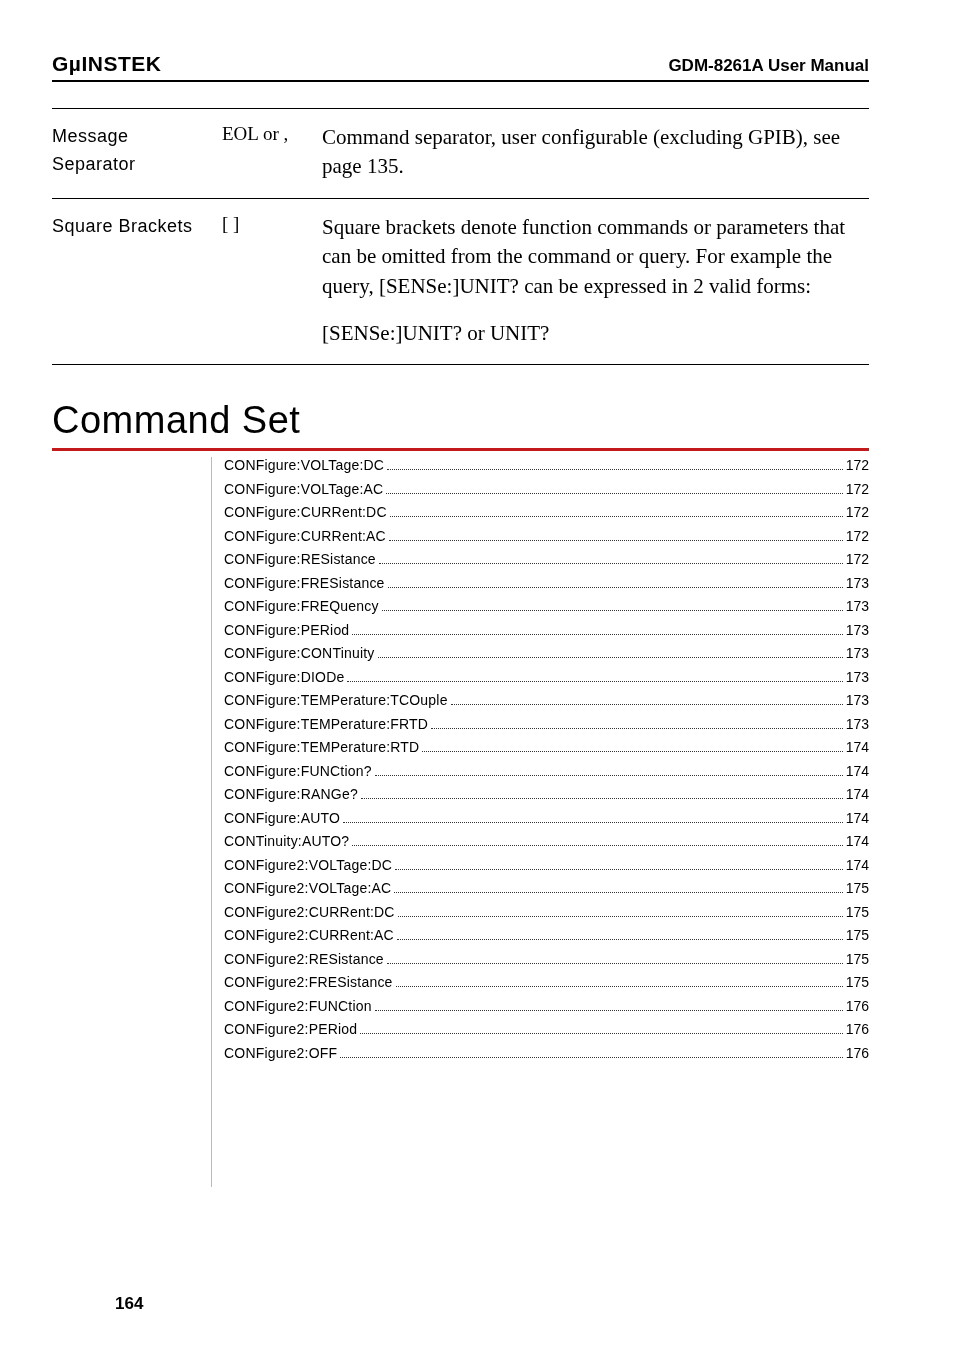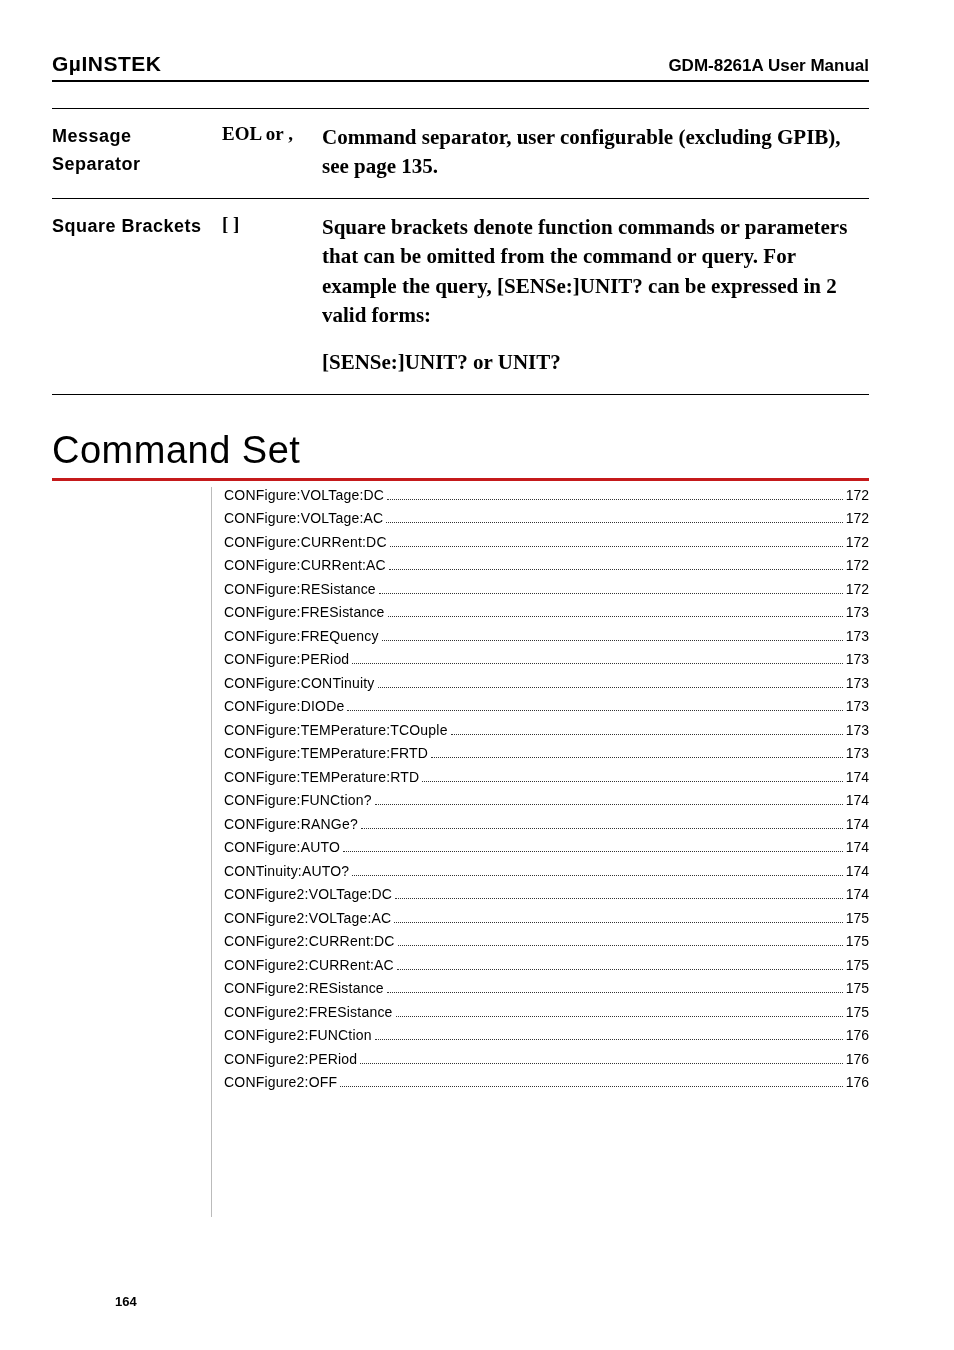--- a/index.html
+++ b/index.html
@@ -4,21 +4,21 @@
 <style>
   * { margin: 0; padding: 0; box-sizing: border-box; }
   html, body { width: 954px; height: 1350px; background: #fff; font-family: Georgia, 'Times New Roman', serif; color: #000; }
   .page { padding: 52px 85px 0 52px; }
   .header-row { display: flex; justify-content: space-between; align-items: flex-end; border-bottom: 2px solid #000; padding-bottom: 4px; margin-bottom: 26px; }
   .logo { font-family: Arial, Helvetica, sans-serif; font-weight: 900; font-size: 21px; letter-spacing: 0.5px; }
   .manual-title { font-family: Arial, Helvetica, sans-serif; font-weight: 700; font-size: 17px; }
 
   
   .def-table { width: 100%; border-top: 1.5px solid #000; border-bottom: 1.5px solid #000; }
-  .def-row { display: flex; padding: 14px 0 16px 0; font-weight: bold; }
+  .def-row { display: flex; padding: 14px 0 16px 0; }
   .def-row + .def-row { border-top: 1px solid #000; }
   .def-c1 { width: 170px; font-family: Arial, Helvetica, sans-serif; font-size: 18px; letter-spacing: 0.5px; line-height: 1.55; }
   .def-c2 { width: 100px; font-family: Georgia, serif; font-size: 19px; }
   .def-c3 { flex: 1; font-family: Georgia, serif; font-size: 21px; line-height: 1.4; }
   .def-c3 p + p { margin-top: 18px; }
 
   
   .section-title {
     font-family: Arial, Helvetica, sans-serif;
     font-weight: 400;
@@ -31,21 +31,21 @@
 
   
   .toc-wrap { margin-top: 6px; display: flex; }
   .toc-left { width: 160px; border-right: 1px solid #bbb; min-height: 730px; }
   .toc-list { flex: 1; padding-left: 12px; font-family: Arial, Helvetica, sans-serif; font-size: 14px; }
   .toc-item { display: flex; align-items: baseline; white-space: nowrap; margin-bottom: 7.5px; }
   .toc-label { letter-spacing: 0.2px; }
   .toc-dots { flex: 1; border-bottom: 1.5px dotted #333; margin: 0 3px 3px 3px; min-width: 10px; }
   .toc-page { }
 
-  .page-num { position: absolute; left: 115px; top: 1294px; font-family: Arial, Helvetica, sans-serif; font-weight: 700; font-size: 13px; }
+  .page-num { position: absolute; left: 115px; top: 1294px; font-family: Arial, Helvetica, sans-serif; font-weight: 700; font-size: 17px; }
 </style>
 </head>
 <body>
 
 <div class="page">
 
   <div class="header-row">
     <span class="logo">GµINSTEK</span>
     <span class="manual-title">GDM-8261A User Manual</span>
   </div>

